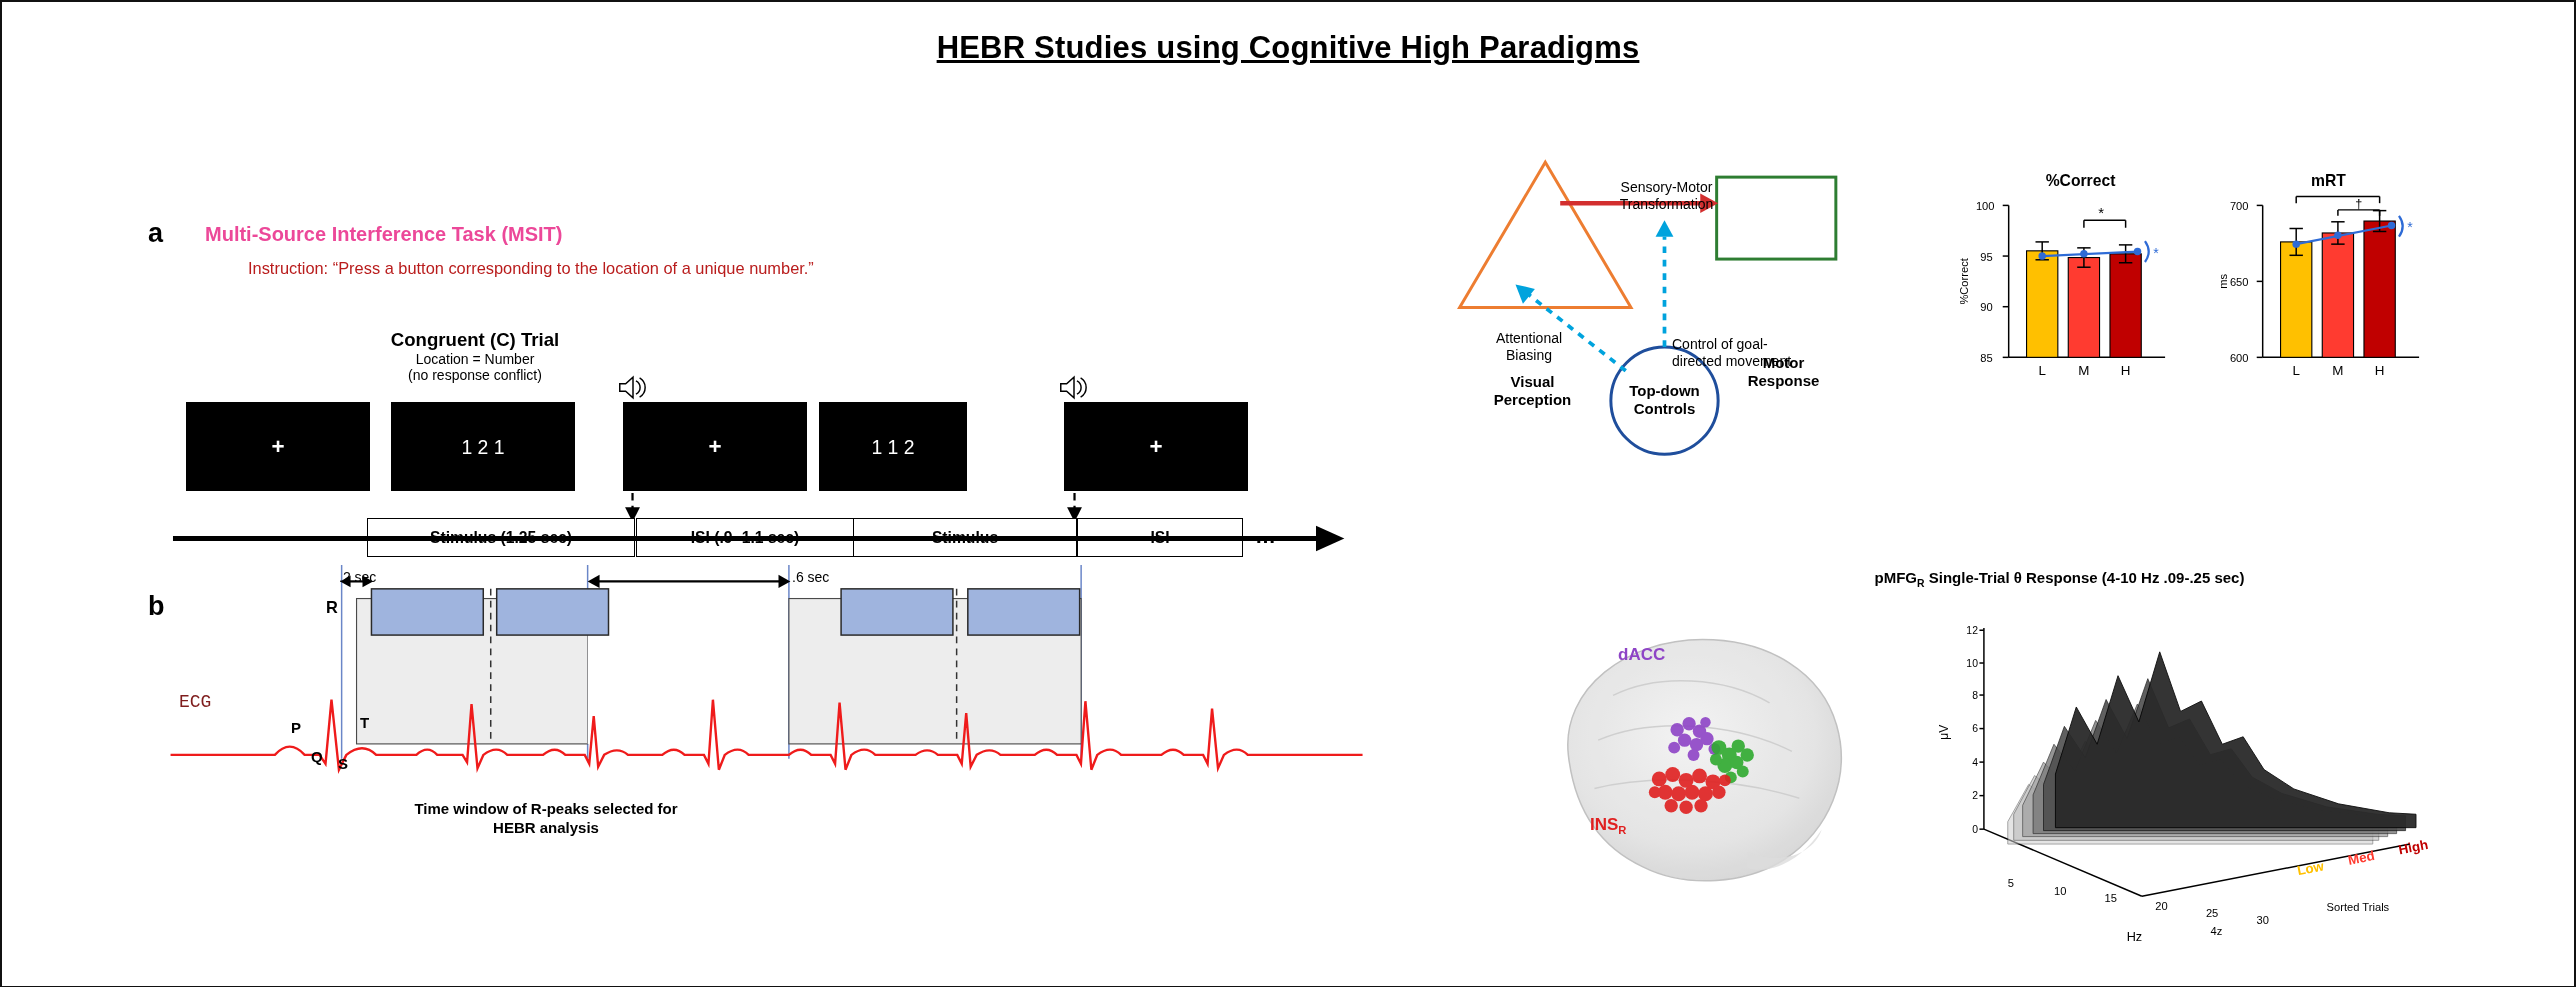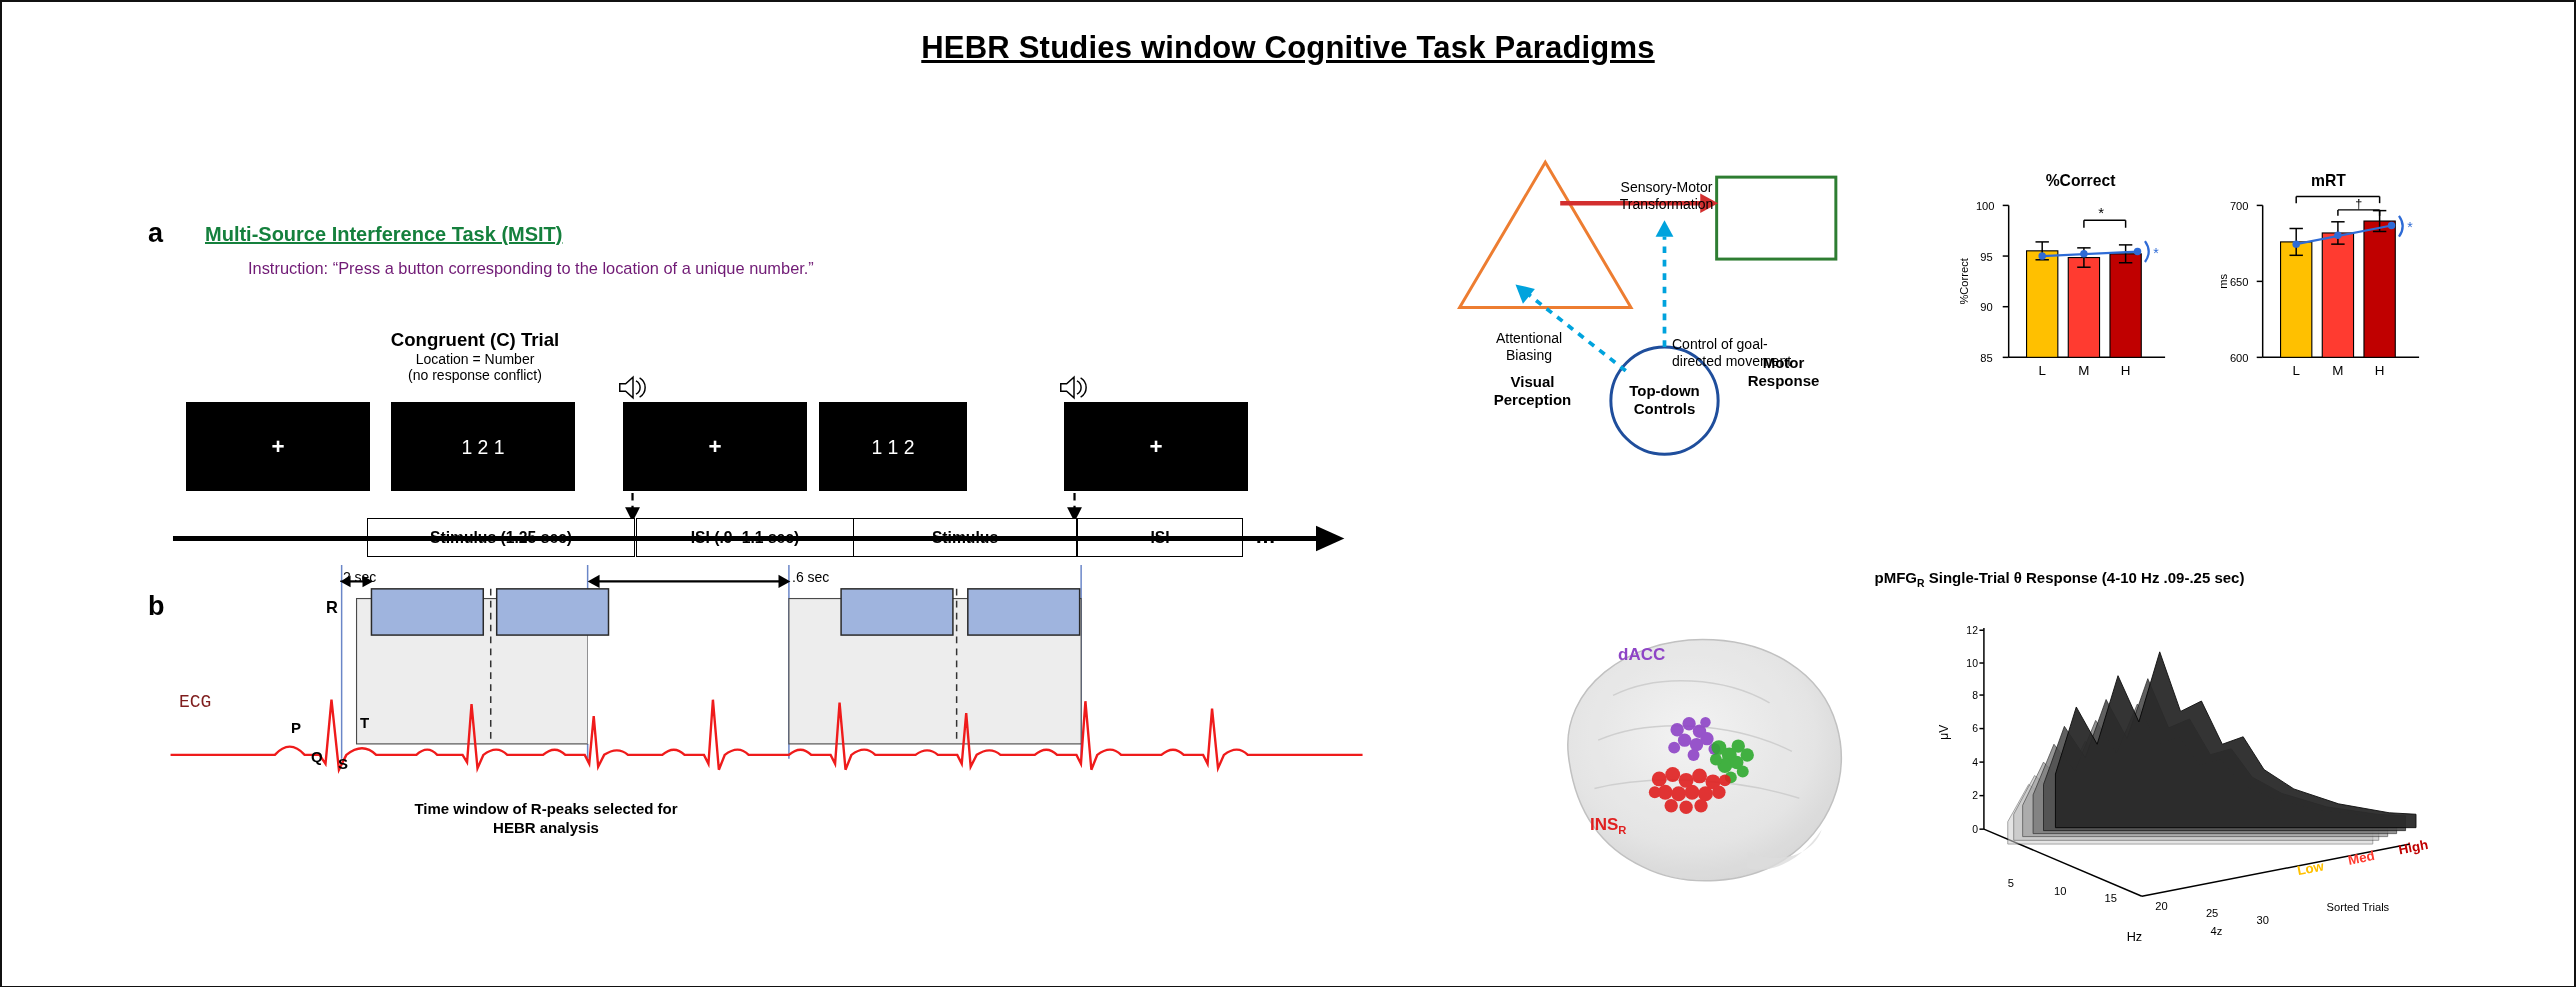--- a/index.html
+++ b/index.html
@@ -7,22 +7,22 @@
   #page{
     position:relative;width:2576px;height:988px;background:#ffffff;
     border:2.2px solid #111;box-sizing:border-box;overflow:hidden;
   }
   .abs{position:absolute;}
   .title{
     left:0;right:0;top:28px;text-align:center;font-size:31px;font-weight:bold;
     text-decoration:underline;color:#000;letter-spacing:0.2px;
   }
   .panel-letter{font-size:27px;font-weight:bold;color:#000;}
-  .msit-title{font-size:20px;font-weight:bold;text-decoration:underline;color:#15803d;}
-  .msit-instr{font-size:16.4px;color:#701a75;text-align:center;}
+  .msit-title{font-size:20px;font-weight:bold;color:#ec4899;}
+  .msit-instr{font-size:16.4px;color:#b91c1c;text-align:center;}
   .trial-head{text-align:center;color:#000;}
   .trial-head .t1{font-size:18.6px;font-weight:bold;}
   .trial-head .t2{font-size:14px;}
   .screen{background:#000;position:absolute;}
   .screen span{
     position:absolute;left:0;right:0;top:50%;transform:translateY(-50%);
     text-align:center;color:#fff;font-size:19.4px;font-family:"Liberation Sans",sans-serif;
   }
   .screen span.plus{font-size:22.4px;font-weight:bold;}
   .tl-box{
@@ -38,21 +38,21 @@
   .diag-note{font-size:14px;font-weight:normal;color:#000;line-height:1.2;}
   .chart-title{font-size:15.7px;font-weight:bold;color:#000;text-align:center;}
   .surf-title{font-size:15px;font-weight:bold;color:#000;text-align:center;}
   .brain-lbl{font-size:17px;font-weight:bold;}
 </style>
 </head>
 <body>
 
 <div id="page">
 
-  <div class="abs title">HEBR Studies window Cognitive Task Paradigms</div>
+  <div class="abs title">HEBR Studies using Cognitive High Paradigms</div>
 
   <div class="abs panel-letter" style="left:146px;top:216px;">a</div>
   <div class="abs msit-title" style="left:203px;top:221px;">Multi-Source Interference Task (MSIT)</div>
   <div class="abs msit-instr" style="left:246px;top:257px;">Instruction: “Press a button corresponding to the location of a unique number.”</div>
 
   <div class="abs trial-head" style="left:350px;top:327px;width:246px;">
     <div class="t1">Congruent (C) Trial</div>
     <div class="t2">Location = Number</div>
     <div class="t2">(no response conflict)</div>
   </div>

